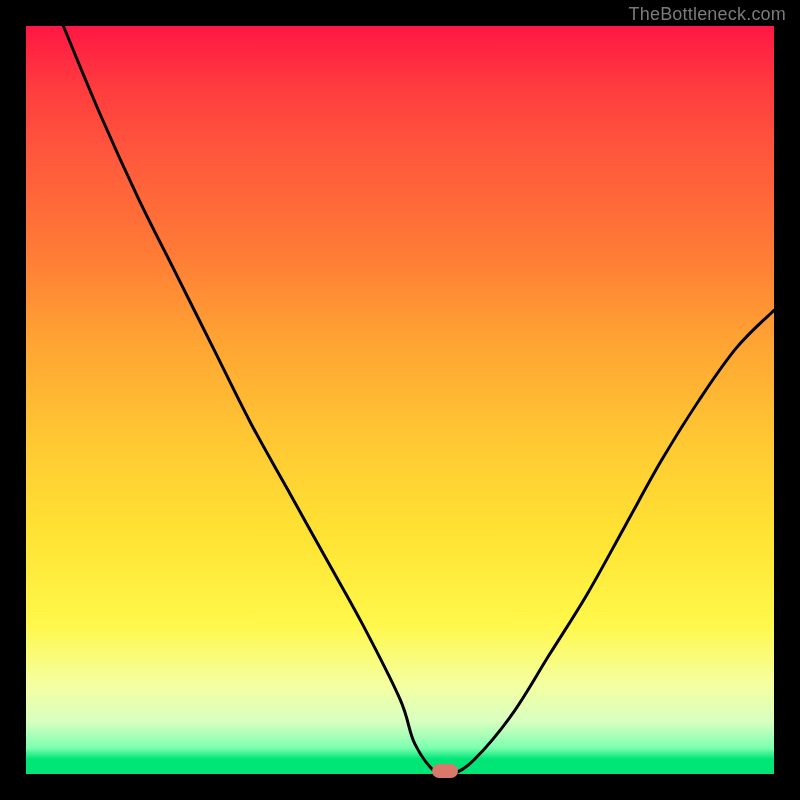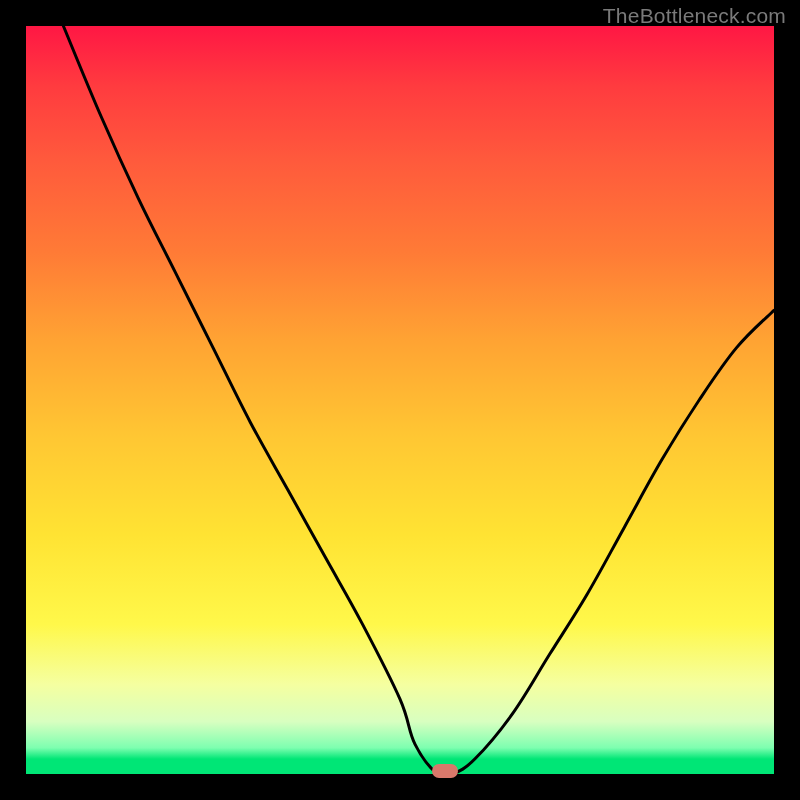--- a/index.html
+++ b/index.html
@@ -36,21 +36,21 @@
       #7dffb0 96.5%,
       #00e676 98%,
       #00e676 100%
     );
   }
   .credit {
     position: absolute;
     top: 4px;
     right: 14px;
     color: #7a7a7a;
-    font-size: 21px;
+    font-size: 18px;
     font-weight: 400;
     letter-spacing: 0.2px;
   }
   svg.curve {
     position: absolute;
     left: 0;
     top: 0;
     width: 748px;
     height: 748px;
     overflow: visible;

